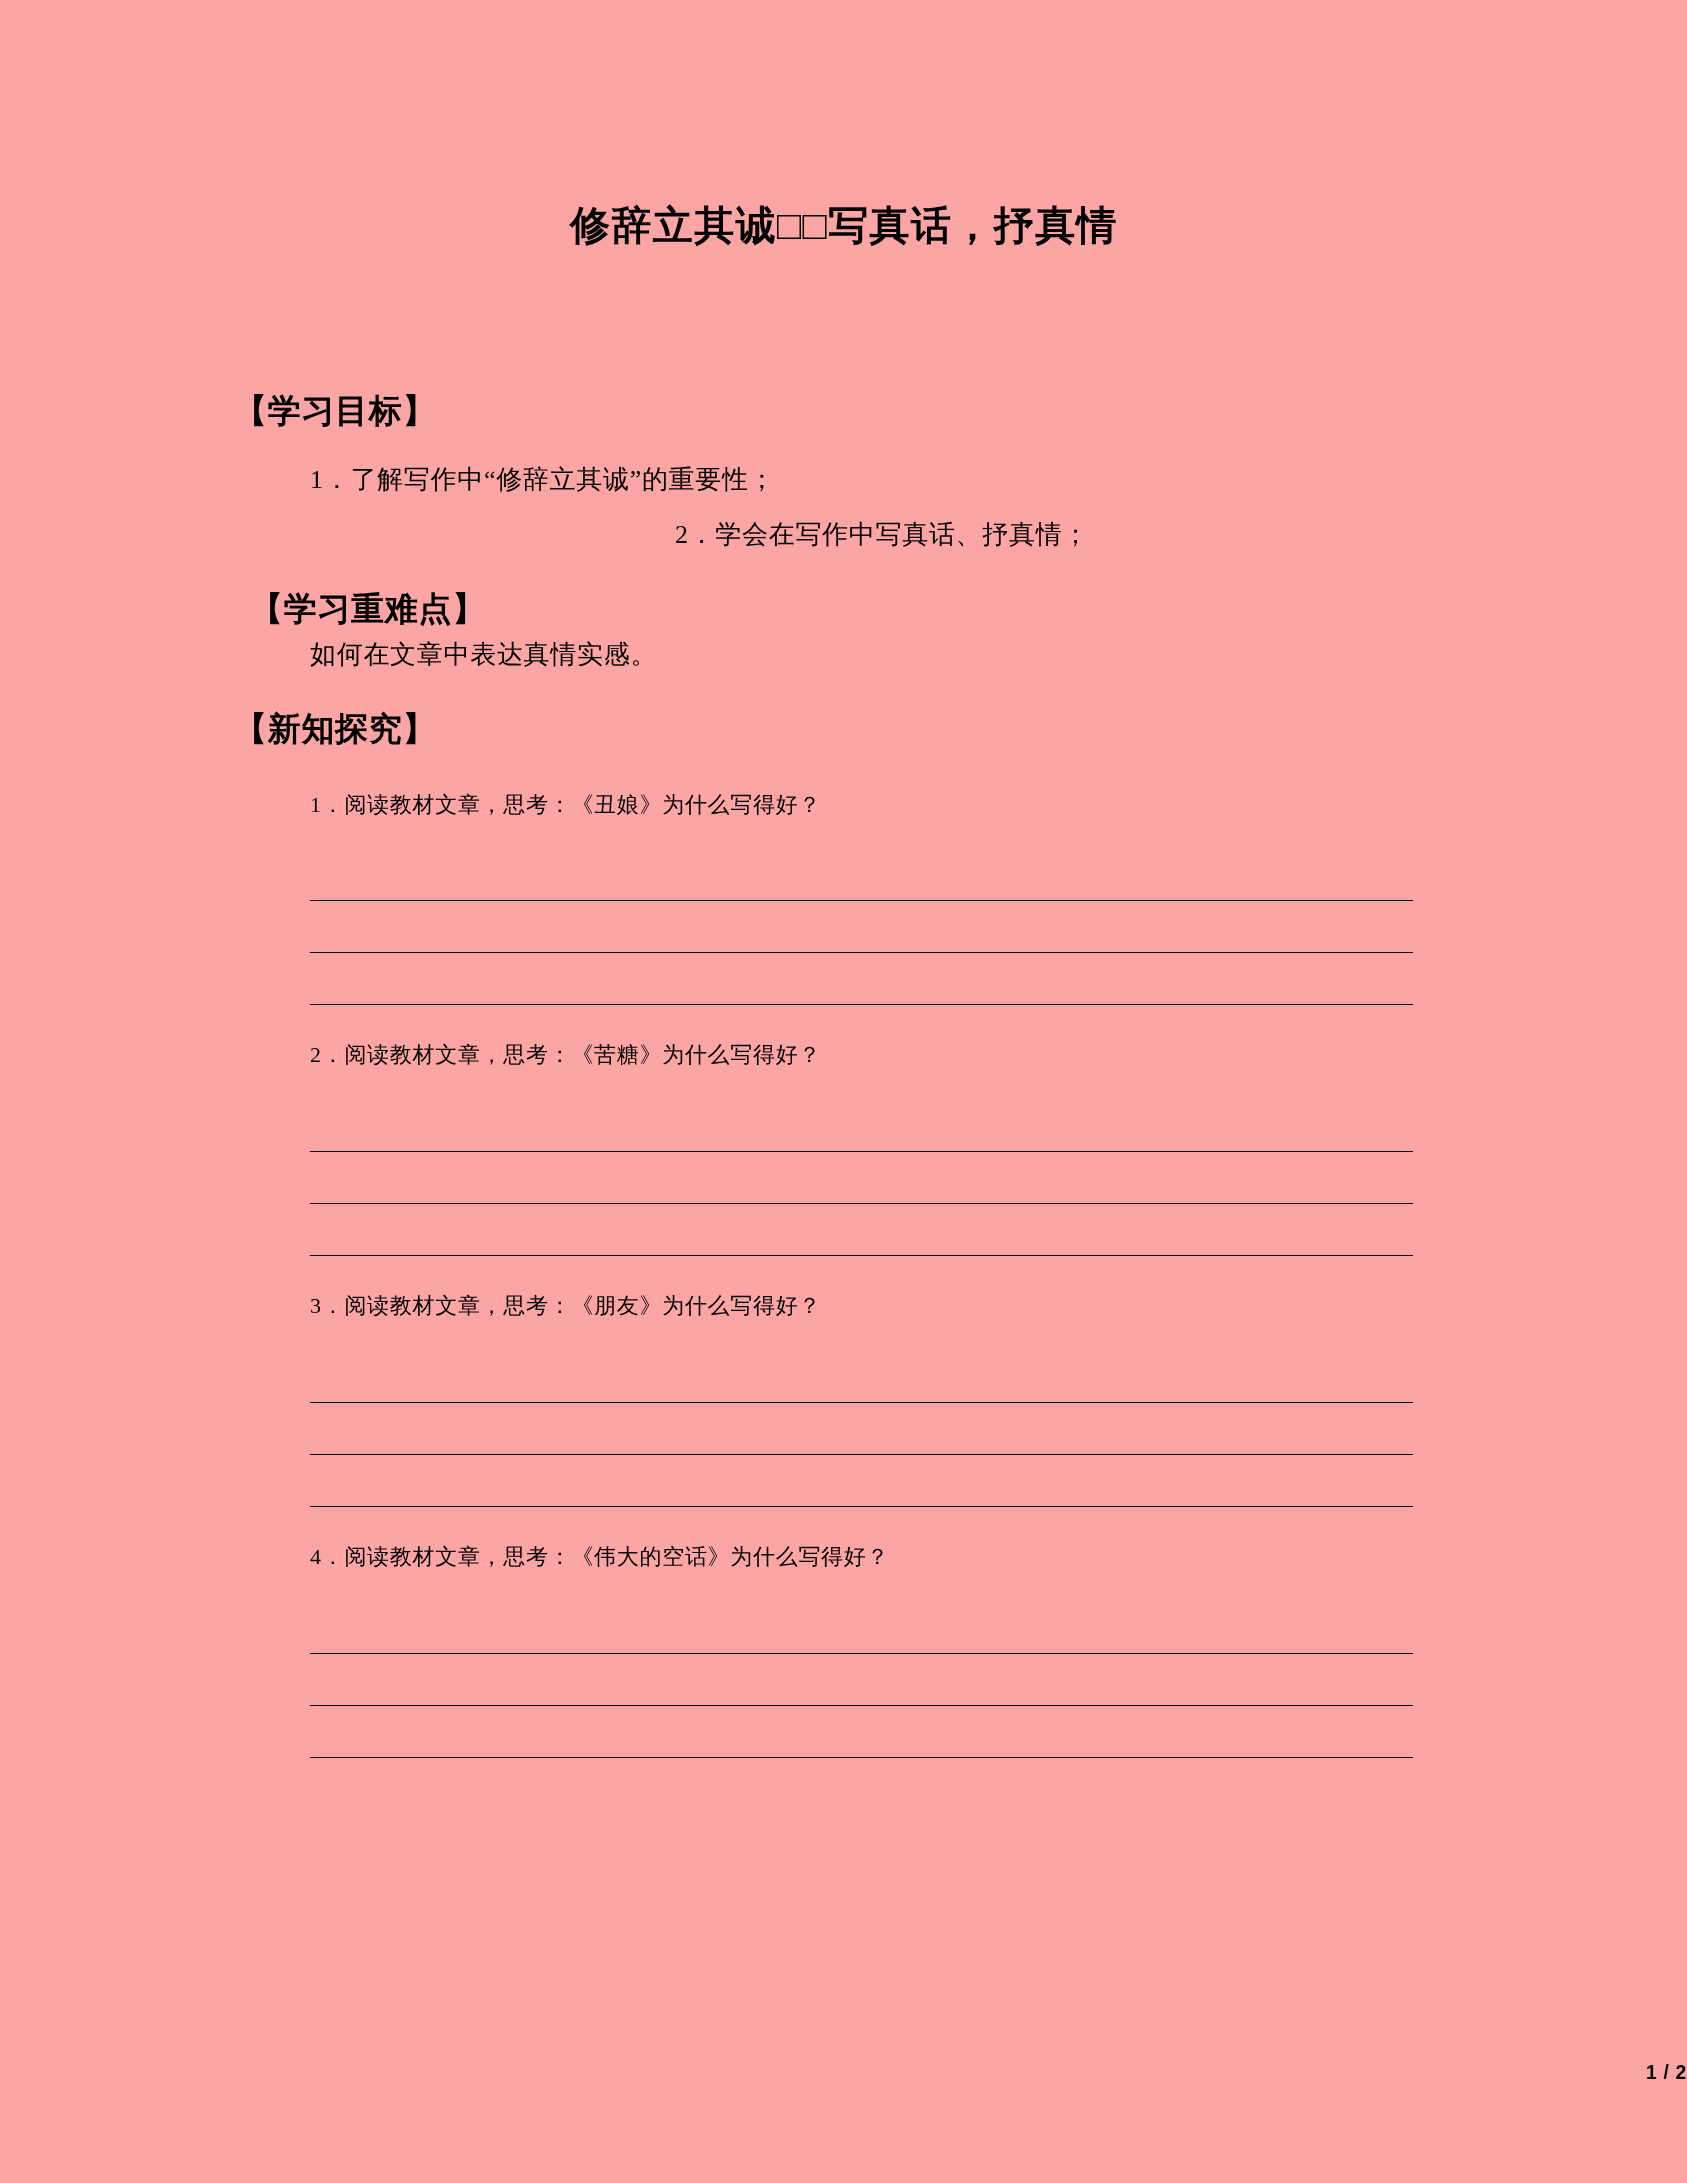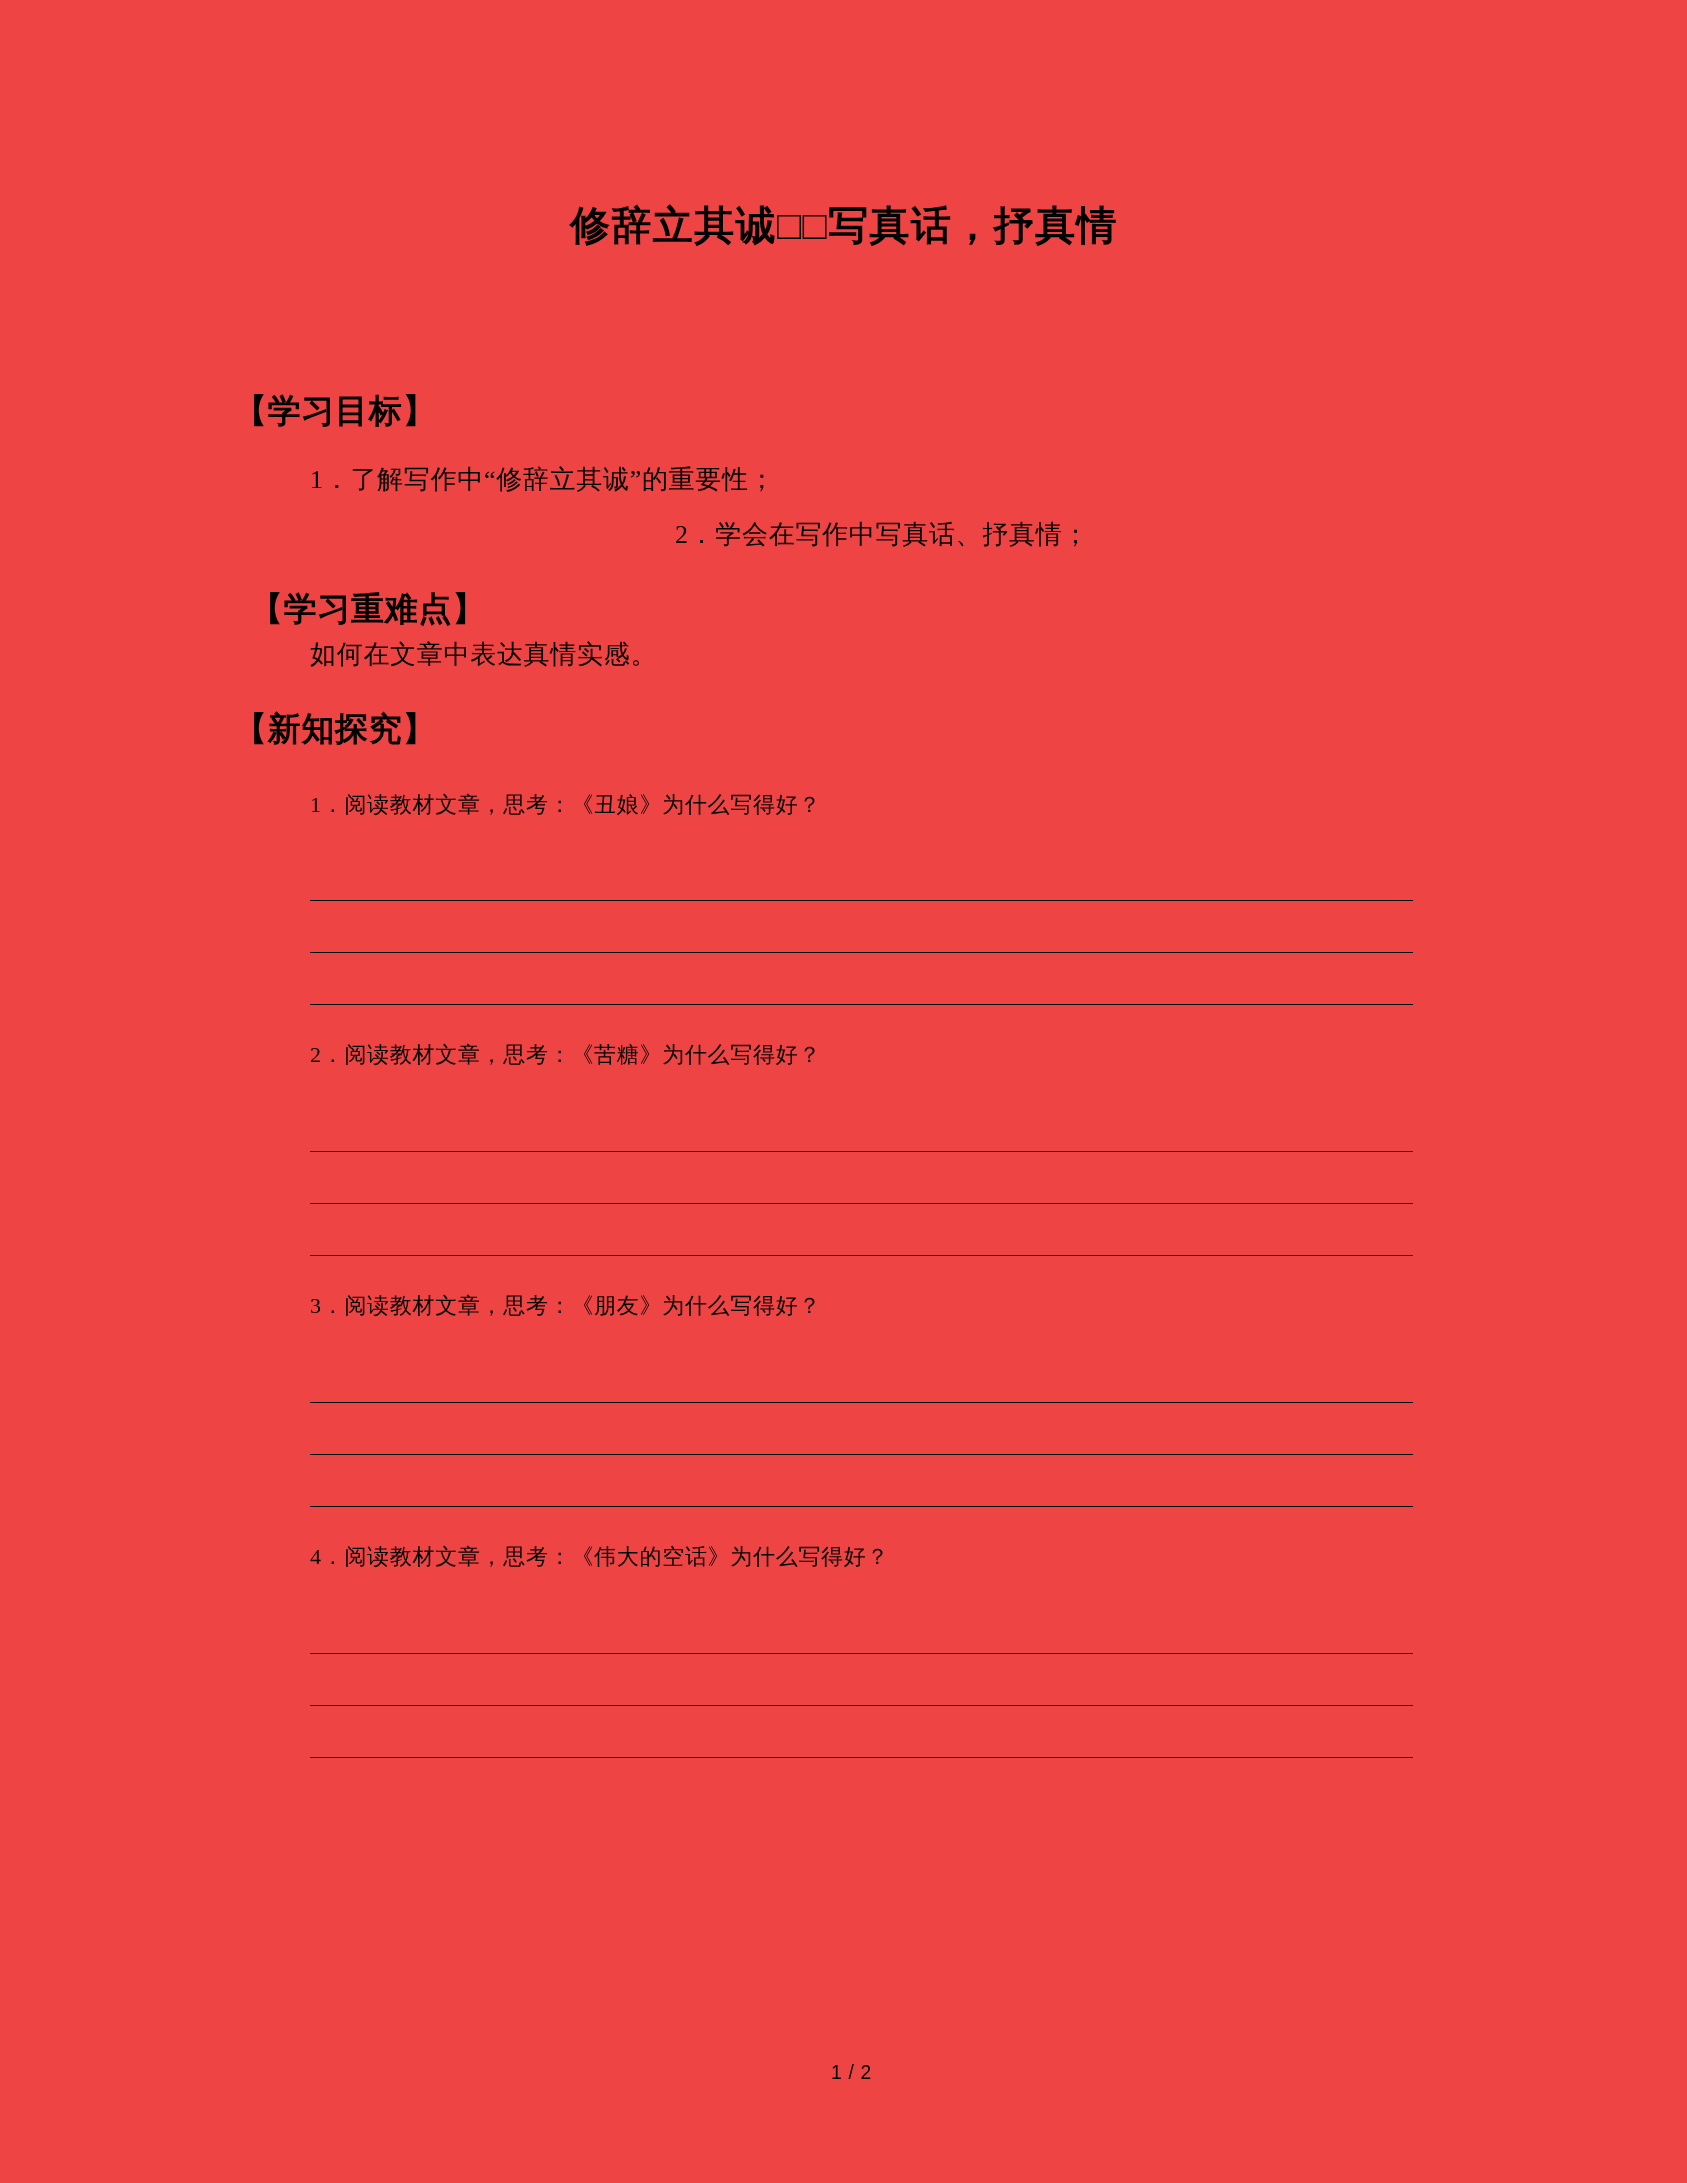--- a/index.html
+++ b/index.html
@@ -8,21 +8,21 @@
     background: #ffffff;
   }
   body {
     font-family: "Liberation Serif", serif;
     color: #000000;
   }
   .page {
     width: 1687px;
     height: 2183px;
     position: relative;
-    background: #ef4444;
+    background: #fca5a5;
     box-sizing: border-box;
     padding: 8px;
     overflow: hidden;
   }
   .content {
     position: absolute;
     left: 234px;
     top: 0;
     width: 1220px;
   }
@@ -89,24 +89,24 @@
   .answer-line {
     border-bottom: 1.4px solid #000000;
     height: 51px;
     width: 1103px;
   }
   .footer {
     position: absolute;
     left: 0;
     right: 0;
     bottom: 99px;
-    text-align: center;
+    text-align: right;
     font-family: "Liberation Sans", sans-serif;
     font-size: 19.3px;
-    font-weight: normal;
+    font-weight: bold;
     letter-spacing: 0.7px;
     margin-left: 16px;
   }
 </style>
 </head>
 <body>
 
 <div class="page">
   <div class="content">
 

